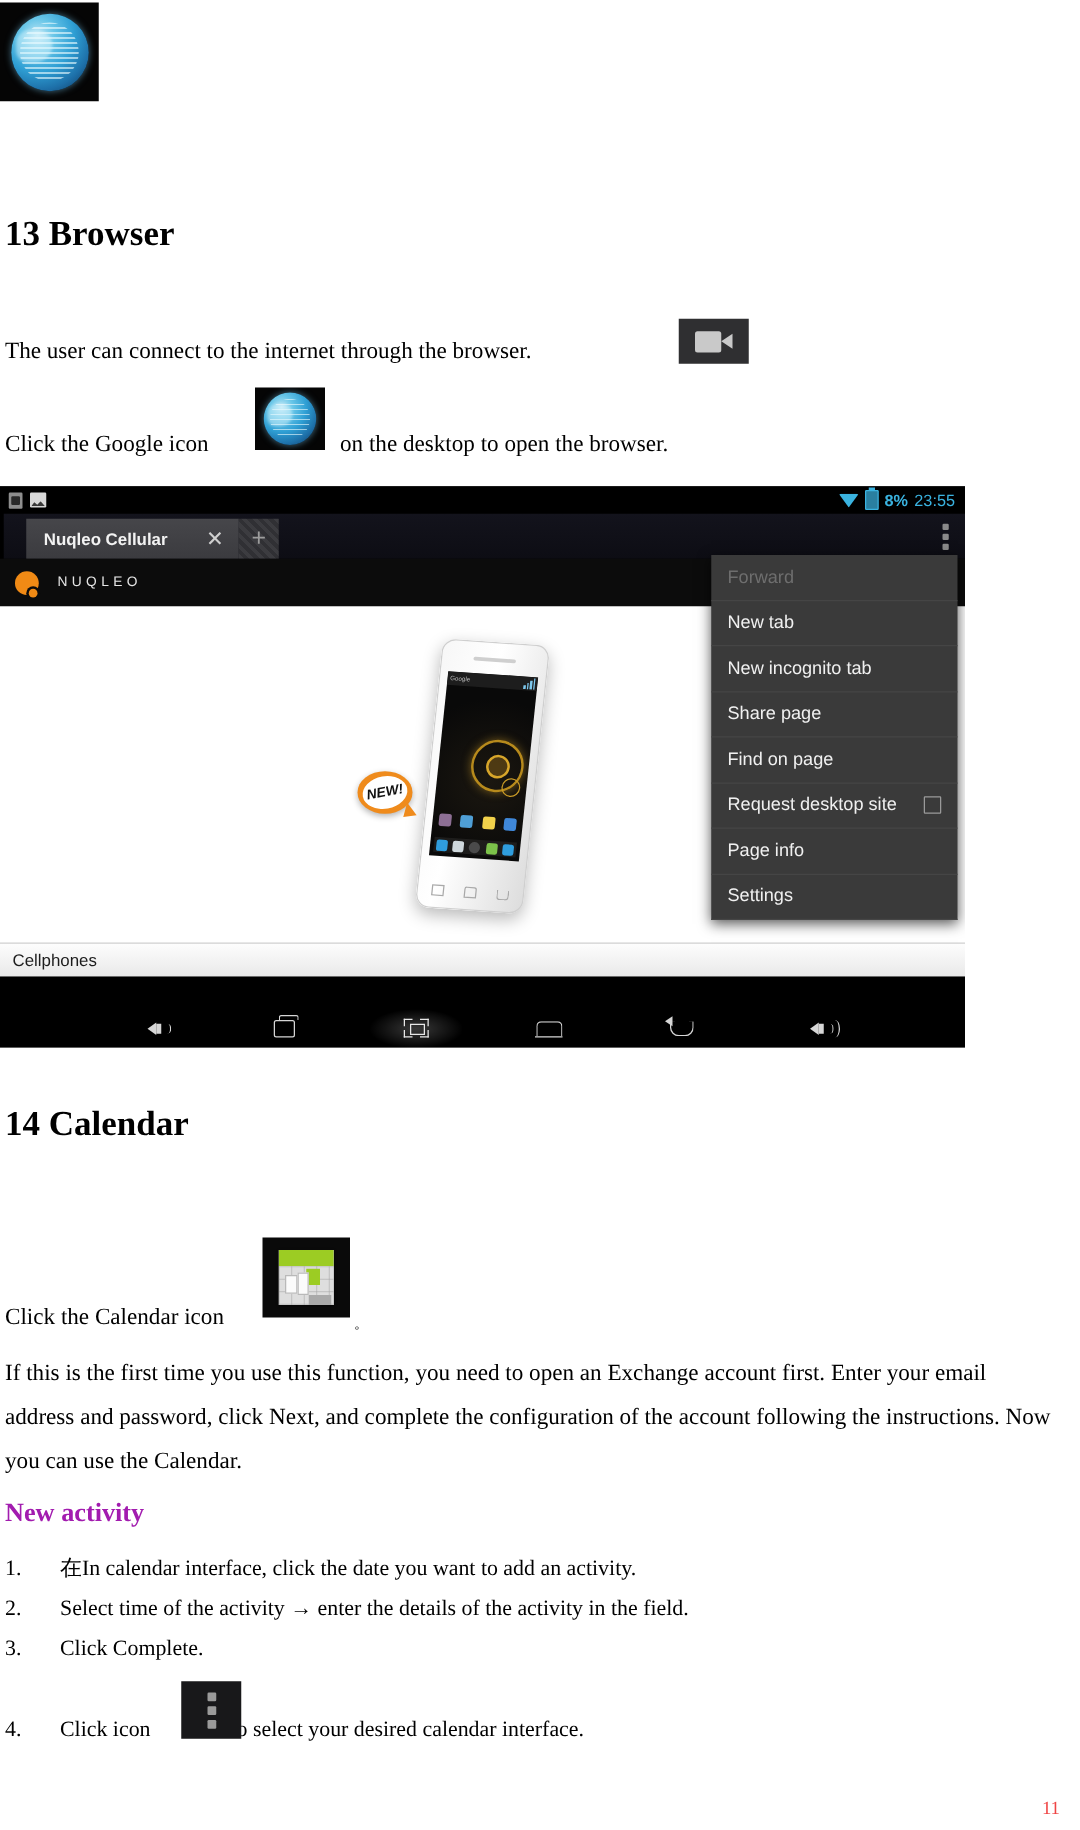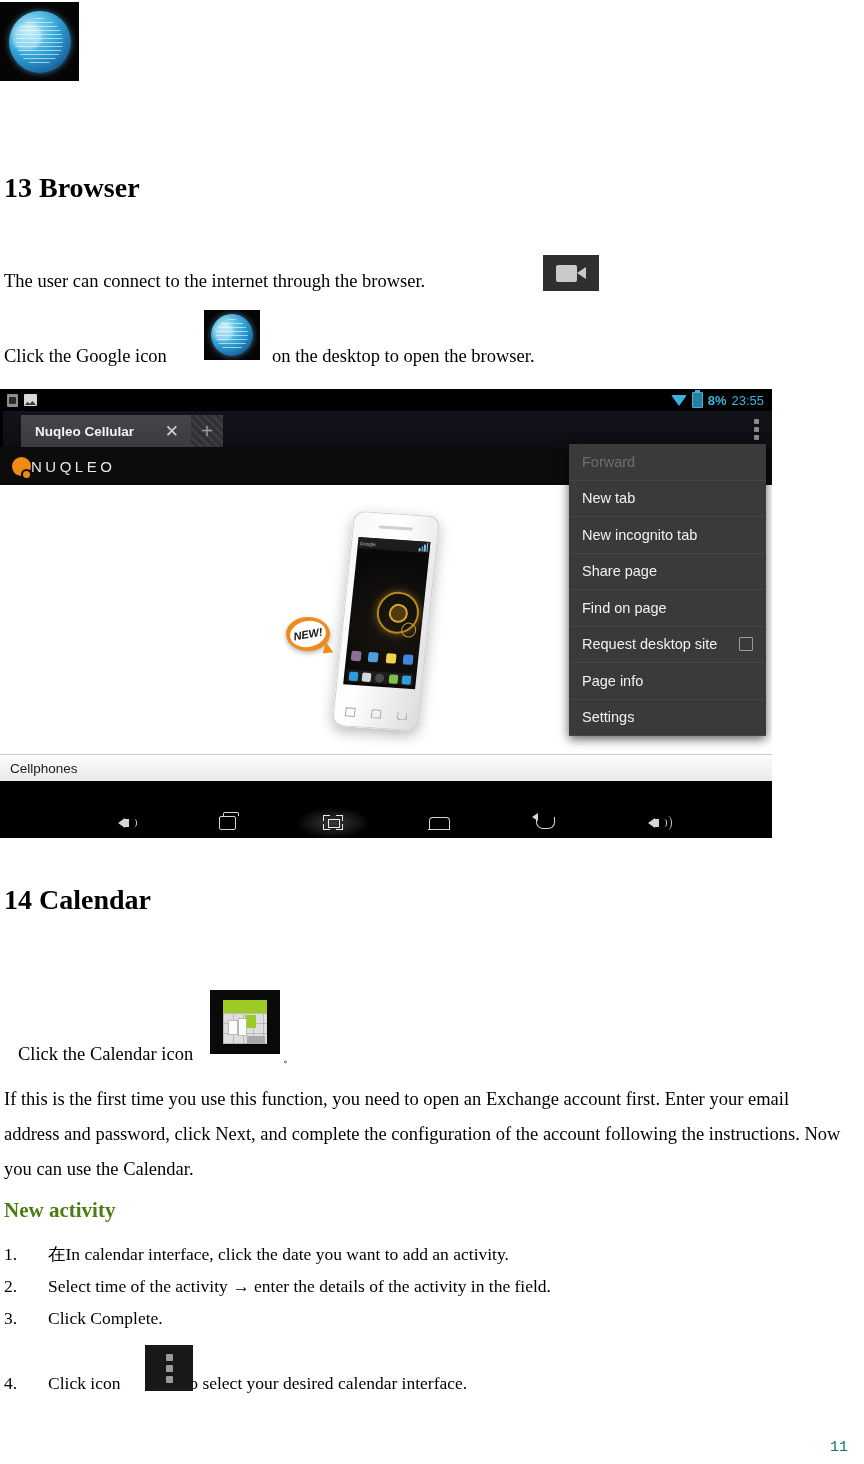--- a/index.html
+++ b/index.html
@@ -260,21 +260,21 @@
     width: 19px; height: 19px; border-radius: 50%;
     background: #f08a15;
     position: relative;
   }
   .brand-mark::after {
     content: ""; position: absolute; right: 1px; bottom: -2px;
     width: 7px; height: 7px; border-radius: 50%; background: #f08a15;
     box-shadow: 0 0 0 2px #0c0c0c;
   }
   .brand-text {
-    margin-left: 0; color: #e6e6e6; font-size: 15px; letter-spacing: 3.5px;
+    margin-left: 15px; color: #e6e6e6; font-size: 11px; letter-spacing: 3.5px;
   }
 
   
   .canvas {
     position: absolute; left: 0; top: 96px; right: 0; bottom: 57px;
     background: #ffffff;
   }
   .footerbar {
     position: absolute; left: 0; right: 0; bottom: 0; height: 26px;
     background: linear-gradient(to bottom, #fdfdfd, #e9e9e9);
@@ -491,23 +491,23 @@
     width: 0; height: 0;
     border-top: 4px solid transparent;
     border-bottom: 4px solid transparent;
     border-right: 6px solid #d6d6d6;
   }
 
   .page-num {
     position: absolute;
     right: 16px;
     bottom: 8px;
-    font-family: Liberation Mono, monospace;
+    font-family: Liberation Serif, serif;
     font-size: 15px;
-    color: #0f766e;
+    color: #ef4444;
   }
 </style>
 </head>
 <body>
 
 <div class="globe-box" style="left:0px; top:2px; width:79px; height:79px;">
   <div class="globe" style="width:62px;height:62px;"></div>
 </div>
 
 <div class="doc-h1" style="left:4px; top:172px;text-align:right;">13 Browser</div>
@@ -667,39 +667,39 @@
           <span class="wave"></span>
           <span class="wave2"></span>
         </span>
     </div>
   </div>
 
 </div>
 
 <div class="doc-h1" style="left:4px; top:884px;">14 Calendar</div>
 
-<div class="doc-p" style="left:4px; top:1042px;margin-left:14px;">Click the Calendar icon</div>
+<div class="doc-p" style="left:4px; top:1042px;">Click the Calendar icon</div>
 
 <div class="calicon-box" style="left:210px; top:990px; width:70px; height:64px;"></div>
 <div class="calicon-box" style="left:210px; top:990px; width:70px; height:64px; background:transparent;">
   <div class="calicon">
     <div class="top"></div>
     <div class="grid"></div>
     <div class="hl"></div>
     <div class="w1"></div>
     <div class="w2"></div>
     <div class="foot"></div>
   </div>
 </div>
 
 <div class="doc-p" style="left:283px; top:1046px; font-size:12px;">。</div>
 
 <div class="doc-block" style="left:4px; top:1082px; width:842px;">If this is the first time you use this function, you need to open an Exchange account first. Enter your email address and password, click Next, and complete the configuration of the account following the instructions. Now you can use the Calendar.</div>
 
-<div style="position:absolute; left:4px; top:1198px; font-family:'Liberation Serif',serif; font-weight:bold; font-size:21px; color:#4d7c0f;">New activity</div>
+<div style="position:absolute; left:4px; top:1198px; font-family:'Liberation Serif',serif; font-weight:bold; font-size:21px; color:#a21caf;">New activity</div>
 
 <div style="position:absolute; left:4px; top:1238px; width:850px;">
   <div style="display:flex; gap:0; font-size:17.5px; line-height:32px;">
     <span style="width:44px; display:inline-block;">1.</span>
     <span>在In calendar interface, click the date you want to add an activity.</span>
   </div>
   <div style="display:flex; gap:0; font-size:17.5px; line-height:32px;">
     <span style="width:44px; display:inline-block;">2.</span>
     <span>Select time of the activity → enter the details of the activity in the field.</span>
   </div>

